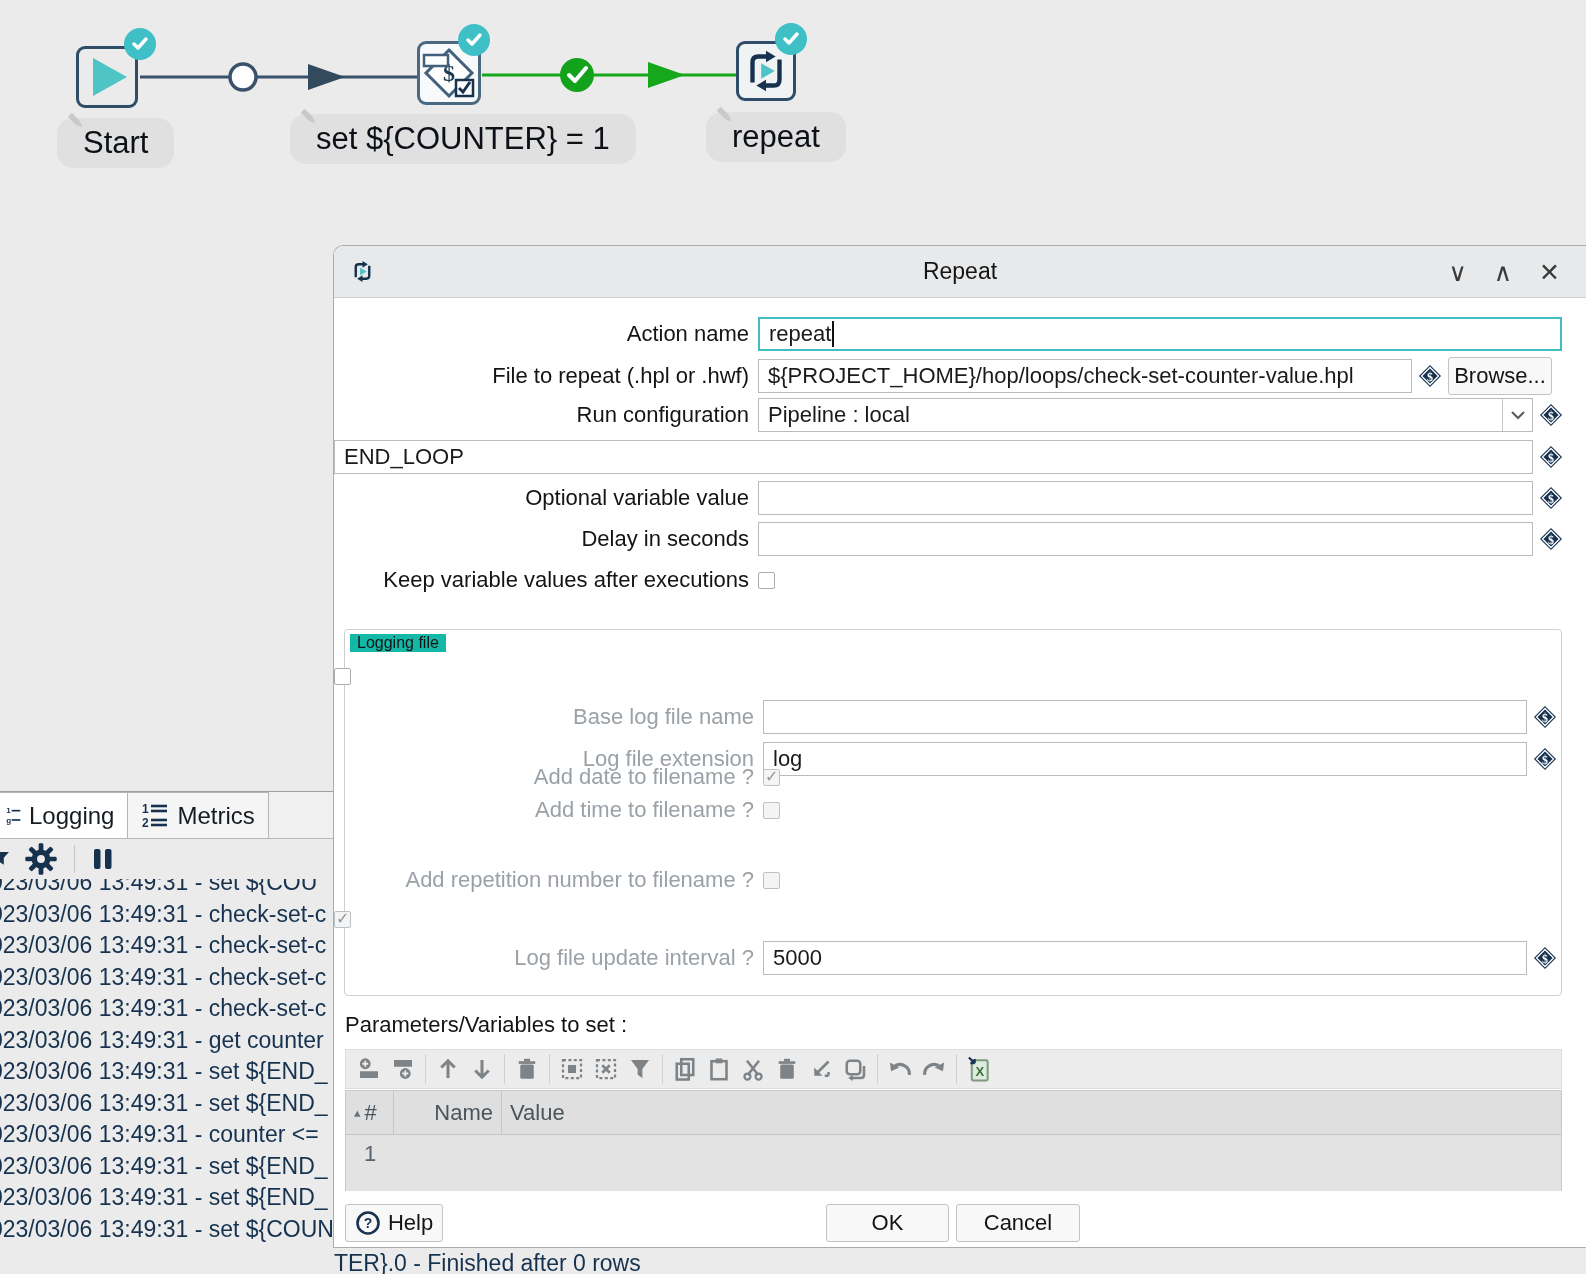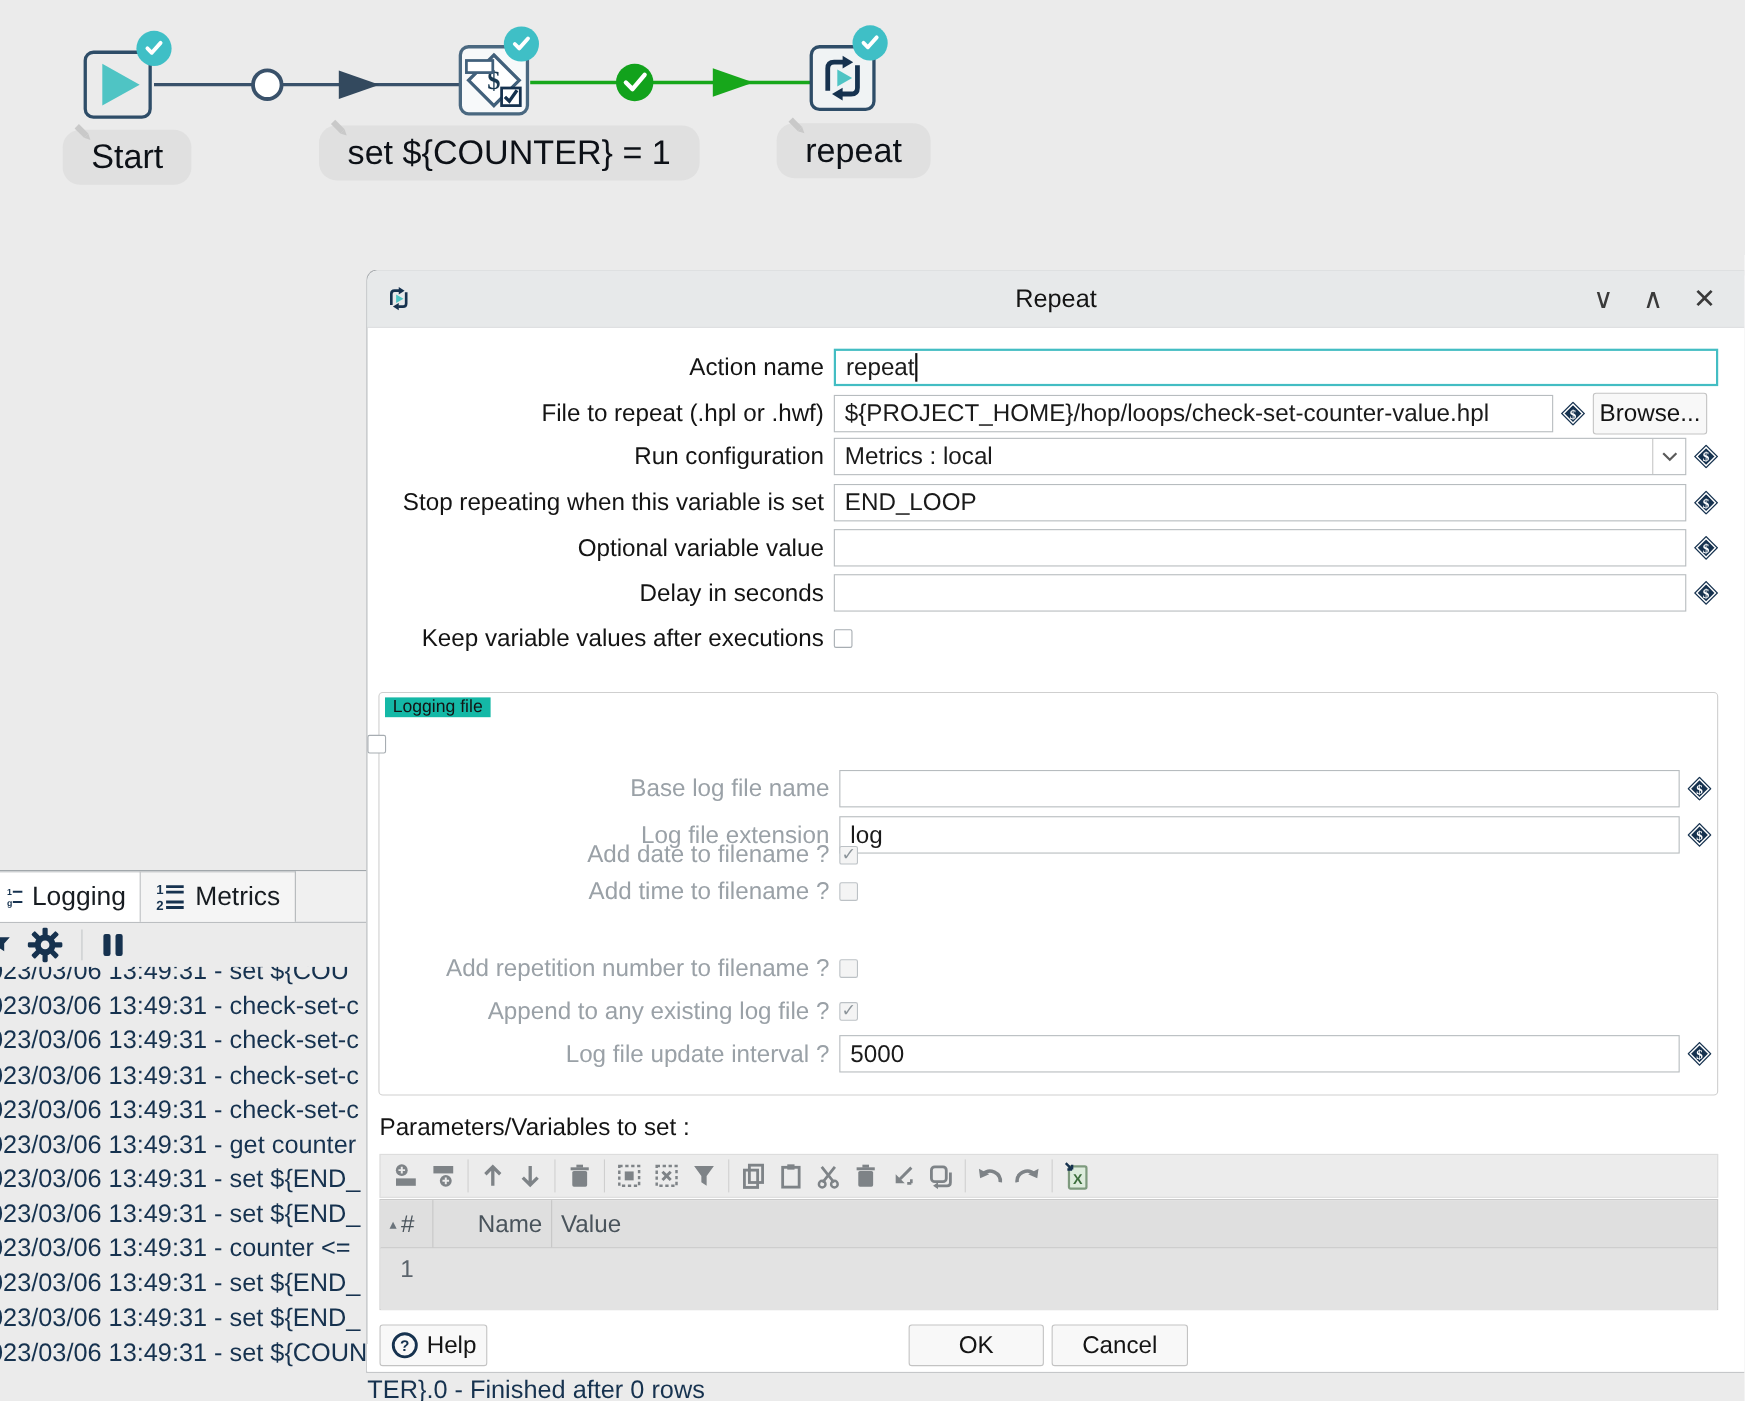--- a/index.html
+++ b/index.html
@@ -260,38 +260,37 @@
           <polygon points="11,2.5 19.5,11 11,19.5 2.5,11" fill="none" stroke="#ffffff" stroke-width="1.3"></polygon>
           <text x="11" y="15.5" font-size="12" font-weight="bold" fill="#fff" text-anchor="middle" font-family="Liberation Serif, serif">$</text>
         </svg>
     </span>
     <div class="btn browse">Browse...</div>
   </div>
 
   <div class="row" style="top:151px;">
     <span class="lbl">Run configuration</span>
     <div class="inp combo">
-      <span>Metrics : local</span>
+      <span>Pipeline : local</span>
       <span class="dd">
         <svg width="16" height="10" viewBox="0 0 16 10">
             <path d="M2,2 L8,8 L14,2" stroke="#5a5a5a" stroke-width="2" fill="none"></path>
           </svg>
       </span>
     </div>
     <span class="vicon">
       <svg width="22" height="22" viewBox="0 0 22 22">
           <polygon points="11,0 22,11 11,22 0,11" fill="#16324f"></polygon>
           <polygon points="11,2.5 19.5,11 11,19.5 2.5,11" fill="none" stroke="#ffffff" stroke-width="1.3"></polygon>
           <text x="11" y="15.5" font-size="12" font-weight="bold" fill="#fff" text-anchor="middle" font-family="Liberation Serif, serif">$</text>
         </svg>
     </span>
   </div>
 
   <div class="row" style="top:193px;">
-    <span class="lbl">Stop repeating when this variable is set</span>
     <div class="inp">
       <span>END_LOOP</span>
     </div>
     <span class="vicon">
       <svg width="22" height="22" viewBox="0 0 22 22">
           <polygon points="11,0 22,11 11,22 0,11" fill="#16324f"></polygon>
           <polygon points="11,2.5 19.5,11 11,19.5 2.5,11" fill="none" stroke="#ffffff" stroke-width="1.3"></polygon>
           <text x="11" y="15.5" font-size="12" font-weight="bold" fill="#fff" text-anchor="middle" font-family="Liberation Serif, serif">$</text>
         </svg>
     </span>
@@ -371,21 +370,20 @@
   </div>
   <div class="row cbrow grp" style="top:552px;align-items:center;">
     <span class="lbl dim">Add time to filename ?</span>
     <span class="cb dimbox"></span>
   </div>
   <div class="row cbrow grp" style="top:622px;">
     <span class="lbl dim">Add repetition number to filename ?</span>
     <span class="cb dimbox"></span>
   </div>
   <div class="row cbrow grp" style="top:661px;">
-    <span class="lbl dim">Append to any existing log file ?</span>
     <span class="cb dimbox checked"></span>
   </div>
 
   <div class="row grp" style="top:694px; right:30px;">
     <span class="lbl dim">Log file update interval ?</span>
     <div class="inp">
         <span>5000</span>
       </div>
     <span class="vicon">
       <svg width="22" height="22" viewBox="0 0 22 22">

